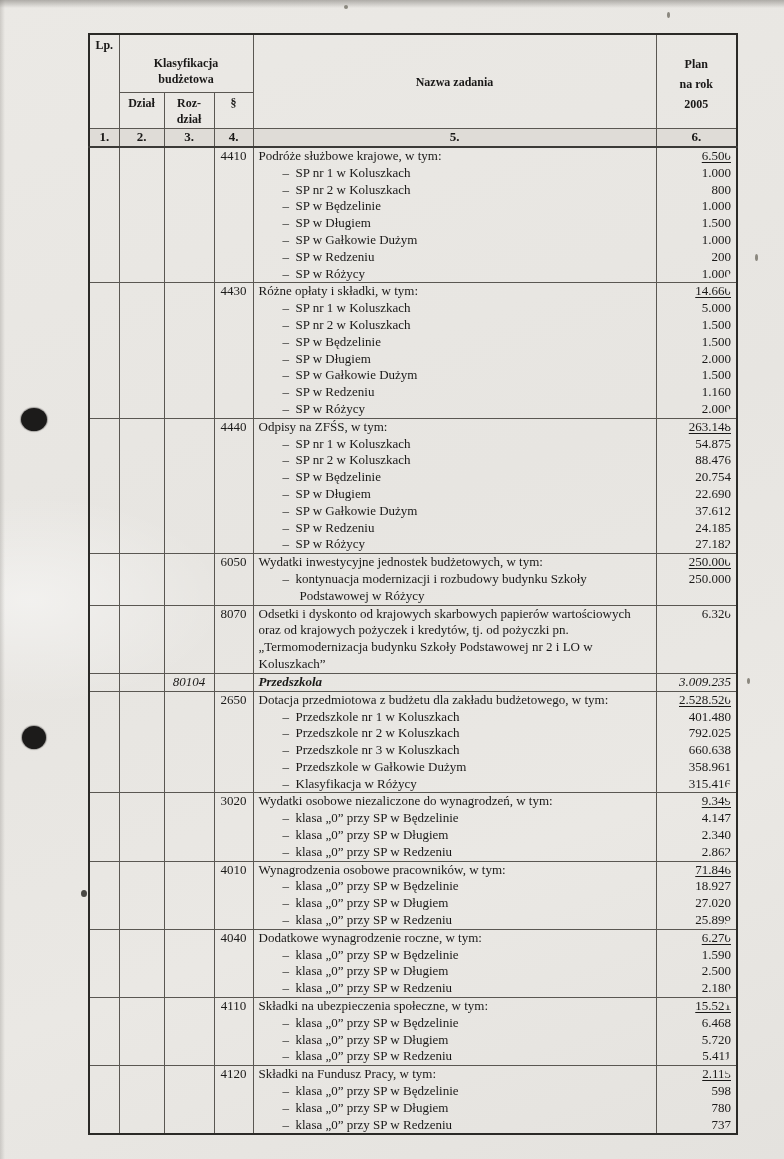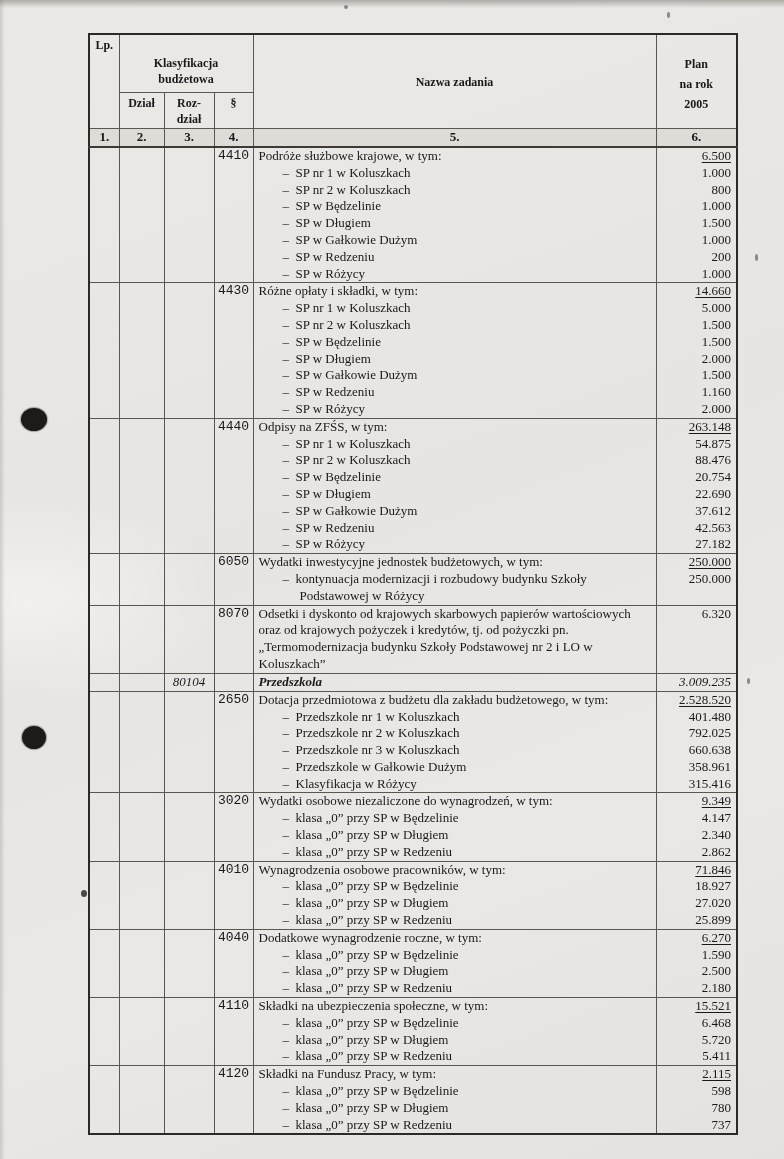--- a/index.html
+++ b/index.html
@@ -28,23 +28,23 @@
   th.h-sub{vertical-align:top;padding-top:2px;white-space:pre-line;}
   th.h-nazwa{vertical-align:middle;}
   th.h-plan{vertical-align:top;padding-top:19px;white-space:pre-line;line-height:20px;}
   tr.h-top>th{height:37px;}
   tr.h-mid>th{height:33px;}
   tr.h-num>td{
     height:17px;background:#dfdcd7;font-weight:bold;font-size:13px;
     text-align:center;line-height:16px;border-bottom:2px solid #3b3a37;
   }
   td{font-size:13px;}
-  td.c-par{text-align:center;line-height:16.8px;font-family:Liberation Mono, monospace;}
+  td.c-par{text-align:center;line-height:16.8px;}
   td.c-nazwa{overflow:hidden;}
-  td.c-plan{overflow:hidden;}
+  td.c-plan{overflow:hidden;border-radius:25px;}
   .title{padding-left:5px;padding-right:3px;line-height:16.8px;}
   .item{padding-left:46px;padding-right:3px;text-indent:-17px;line-height:16.8px;}
   .item::before{content:"\2013\00a0\00a0";}
   .val{line-height:16.8px;text-align:right;padding-right:5px;}
   .val.total{text-decoration:underline;text-underline-offset:2px;}
   tr.rozdzial-row td{height:17px;font-style:italic;}
   tr.rozdzial-row .c-rozdz{text-align:center;line-height:16.8px;margin-left:41px;}
   tr.rozdzial-row .title{line-height:16.8px;font-weight:bold;}
   tr.rozdzial-row .val{line-height:16.8px;}
   .punch-hole{position:absolute;border-radius:50%;background:#1c1b1a;box-shadow:0 0 1px 1px rgba(28,27,26,.35);}
@@ -166,21 +166,21 @@
             <div class="item">SP w Redzeniu</div>
             <div class="item">SP w Różycy</div>
           </td>
           <td class="c-plan">
             <div class="val total">263.148</div>
             <div class="val">54.875</div>
             <div class="val">88.476</div>
             <div class="val">20.754</div>
             <div class="val">22.690</div>
             <div class="val">37.612</div>
-            <div class="val">42.563</div>
+            <div class="val">24.185</div>
             <div class="val">27.182</div>
           </td>
         </tr>
         <tr>
           <td class="c-lp"></td>
           <td class="c-dzial"></td>
           <td class="c-rozdz"></td>
           <td class="c-par">6050</td>
           <td class="c-nazwa">
             <div class="title">Wydatki inwestycyjne jednostek budżetowych, w tym:</div>

